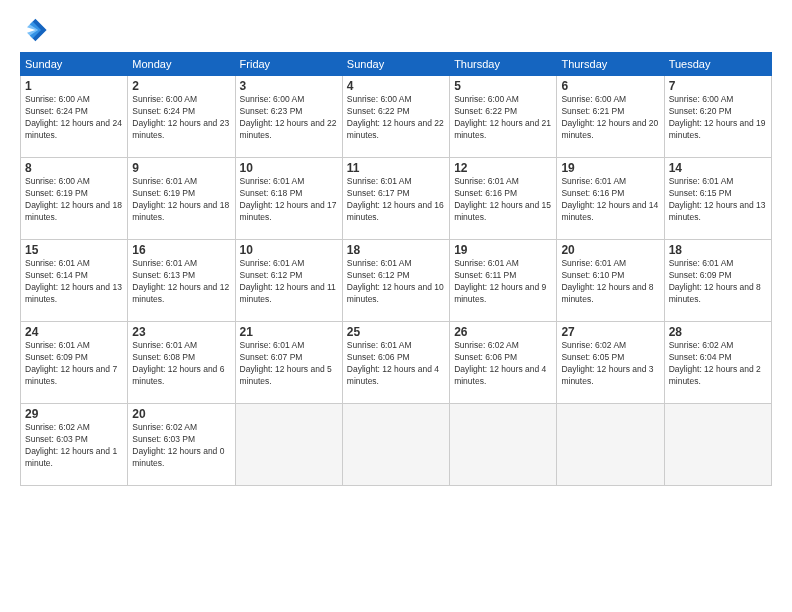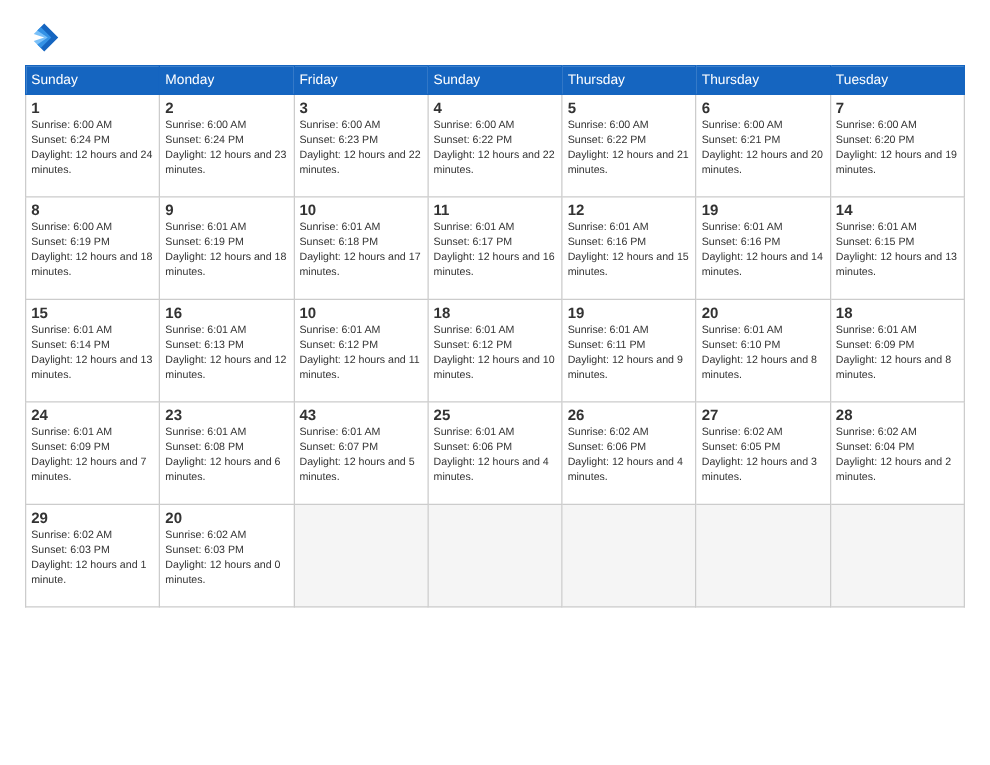--- a/index.html
+++ b/index.html
@@ -225,21 +225,21 @@
         <tr>
           <td>
             <span class="day-num">24</span>
             <div class="day-info">Sunrise: 6:01 AM<br>Sunset: 6:09 PM<br>Daylight: 12 hours and 7 minutes.</div>
           </td>
           <td>
             <span class="day-num">23</span>
             <div class="day-info">Sunrise: 6:01 AM<br>Sunset: 6:08 PM<br>Daylight: 12 hours and 6 minutes.</div>
           </td>
           <td>
-            <span class="day-num">43</span>
+            <span class="day-num">21</span>
             <div class="day-info">Sunrise: 6:01 AM<br>Sunset: 6:07 PM<br>Daylight: 12 hours and 5 minutes.</div>
           </td>
           <td>
             <span class="day-num">25</span>
             <div class="day-info">Sunrise: 6:01 AM<br>Sunset: 6:06 PM<br>Daylight: 12 hours and 4 minutes.</div>
           </td>
           <td>
             <span class="day-num">26</span>
             <div class="day-info">Sunrise: 6:02 AM<br>Sunset: 6:06 PM<br>Daylight: 12 hours and 4 minutes.</div>
           </td>

